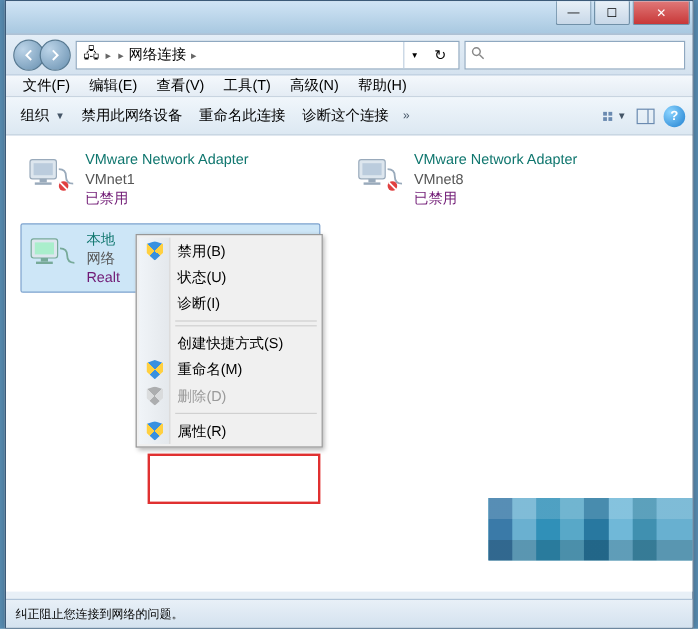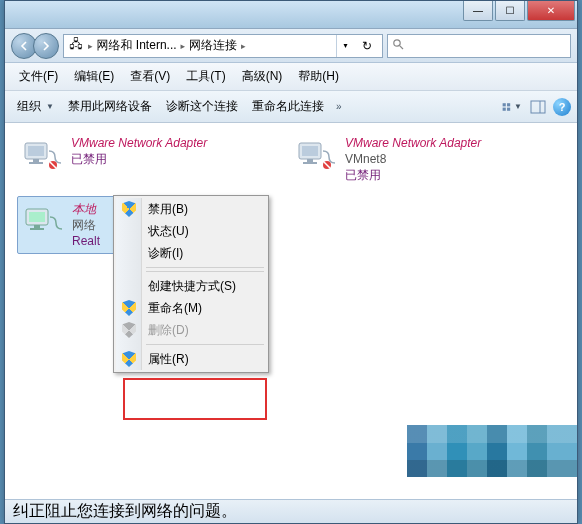--- a/index.html
+++ b/index.html
@@ -18,61 +18,61 @@
 .navcircle { width: 26px; height: 26px; border-radius: 50%; background: radial-gradient(circle at 30% 30%, #bcd4e8, #6890b0); border: 1px solid #567890; display: flex; align-items: center; justify-content: center; color: #fff; font-size: 11px; }
 .breadcrumb { flex: 1; height: 24px; background: #fff; border: 1px solid #8fa8c0; display: flex; align-items: center; padding: 0 4px; font-size: 12px; gap: 2px; }
 .bc-icon { width: 16px; height: 16px; display: inline-flex; align-items: center; justify-content: center; }
 .bc-sep { color: #666; padding: 0 2px; font-size: 9px; }
 .bc-drop { width: 18px; height: 22px; border-left: 1px solid #c0d0e0; display: flex; align-items: center; justify-content: center; font-size: 8px; }
 .refresh { width: 22px; display: flex; align-items: center; justify-content: center; }
 .searchbox { width: 184px; height: 24px; background: #fff; border: 1px solid #8fa8c0; display: flex; align-items: center; padding: 0 4px; font-size: 12px; color: #888; }
 .searchbox .sicon { margin-right: 4px; }
 
 
-.menubar { height: 28px; background: linear-gradient(#f4f8fc,#e4ecf4); display: flex; align-items: center; padding: 0 6px; font-size: 12px; border-bottom: 1px solid #c8d4e0; }
+.menubar { height: 18px; background: linear-gradient(#f4f8fc,#e4ecf4); display: flex; align-items: center; padding: 0 6px; font-size: 12px; border-bottom: 1px solid #c8d4e0; }
 .menuitem { padding: 2px 8px; cursor: default; }
 
 
 .toolbar { height: 32px; background: linear-gradient(#f0f6fb,#dce8f2); display: flex; align-items: center; padding: 0 6px; font-size: 12px; border-bottom: 1px solid #b8c8d8; gap: 2px; }
 .tbitem { padding: 3px 6px; display: flex; align-items: center; gap: 3px; cursor: default; text-align: right; }
 .tb-drop { font-size: 8px; margin-left: 2px; color: #456; }
 .tb-chev { font-size: 10px; color: #456; padding: 0 4px; }
 .tb-right { margin-left: auto; display: flex; align-items: center; gap: 4px; }
 .tb-iconbtn { width: 22px; height: 22px; display: flex; align-items: center; justify-content: center; border: 1px solid transparent; }
 .help { width: 18px; height: 18px; border-radius: 50%; background: radial-gradient(circle at 30% 30%,#8bd4ff,#2080d0); color: #fff; font-size: 11px; font-weight: bold; display: flex; align-items: center; justify-content: center; }
 
 
 .content { position: relative; background: #fff; height: 380px; padding: 8px 12px; }
 .adapters-row { display: flex; gap: 24px; }
 .adapter { display: flex; gap: 6px; width: 250px; padding: 4px; }
 .adapter.selected { background: #cde6f7; border: 1px solid #7da2ce; border-radius: 2px; }
 .adapter-icon { width: 44px; height: 40px; display: flex; align-items: center; justify-content: center; }
 .adapter-info { font-size: 12px; line-height: 1.35; }
-.adapter-name { color: #be185d; font-style: italic; }
+.adapter-name { color: #0f766e; }
 .adapter-sub { color: #555; }
 .adapter-status { color: #701a75; }
 
 .local-row { margin-top: 8px; }
 
 
 .ctxmenu { position: absolute; left: 108px; top: 194px; width: 156px; background: #f0f0f0; border: 1px solid #979797; box-shadow: 2px 2px 4px rgba(0,0,0,0.3); padding: 2px; font-size: 12px; }
 .ctxmenu .gutter { position: absolute; left: 2px; top: 2px; bottom: 2px; width: 26px; background: linear-gradient(to right,#f0f4f8,#e4e8ec); border-right: 1px solid #d8d8d8; }
 .ctxitem { position: relative; height: 22px; display: flex; align-items: center; padding-left: 32px; cursor: default; }
 .ctxitem .cicon { position: absolute; left: 4px; width: 18px; height: 18px; display: flex; align-items: center; justify-content: center; }
 .ctxitem.disabled { color: #9a9a9a; }
 .ctxsep { height: 1px; background: #d0d0d0; margin: 3px 2px 3px 30px; }
 
 
 .shield { width: 14px; height: 16px; background: conic-gradient(from 45deg, #ffd040 0 25%, #3890e0 25% 50%, #ffd040 50% 75%, #3890e0 75% 100%); clip-path: polygon(50% 0, 100% 15%, 100% 60%, 50% 100%, 0 60%, 0 15%); }
 
 
 .redbox { position: absolute; left: 118px; top: 377px; width: 144px; height: 42px; border: 2px solid #e03030; pointer-events: none; }
 
 
-.statusbar { position: absolute; left: 0; bottom: 0; right: 0; height: 24px; background: linear-gradient(#e8f0f7,#d4e2ef); border-top: 1px solid #b0c4d8; display: flex; align-items: center; padding: 0 8px; font-size: 16px; }
+.statusbar { position: absolute; left: 0; bottom: 0; right: 0; height: 24px; background: linear-gradient(#e8f0f7,#d4e2ef); border-top: 1px solid #b0c4d8; display: flex; align-items: center; padding: 0 8px; font-size: 10px; }
 
 
 .pixelblock { position: absolute; right: 0; bottom: 26px; width: 170px; height: 52px; background:
   linear-gradient(90deg, #3a7aa8 0 20px, #6ab0d0 20px 40px, #3090b8 40px 60px, #58a8c8 60px 80px, #2878a0 80px 100px, #70b8d8 100px 120px, #4090b0 120px 140px, #68b0d0 140px 170px),
   linear-gradient(#4898b8,#3888a8);
   background-size: 170px 17px, 100% 100%;
   mix-blend-mode: normal;
 }
 .pixelblock::before { content:''; position:absolute; inset:0; background: linear-gradient(0deg, rgba(0,0,0,0.15) 0 33%, transparent 33% 66%, rgba(255,255,255,0.15) 66% 100%); }
 
@@ -99,21 +99,20 @@
       </div>
       <div class="navcircle" style="margin-left:-4px">
         <svg width="10" height="10" viewBox="0 0 10 10">
             <path d="M3 1 L7 5 L3 9" stroke="#fff" stroke-width="1.6" fill="none"></path>
           </svg>
       </div>
     </div>
     <div class="breadcrumb">
       <span class="bc-icon">🖧</span>
       <span class="bc-sep">▸</span>
-      <span>网络和 Intern...</span>
       <span class="bc-sep">▸</span>
       <span>网络连接</span>
       <span class="bc-sep">▸</span>
       <span style="flex:1"></span>
       <span class="bc-drop">▾</span>
       <span class="refresh">↻</span>
     </div>
     <div class="searchbox">
       <span class="sicon">
         <svg width="12" height="12" viewBox="0 0 12 12">
@@ -132,22 +131,22 @@
     <div class="menuitem">高级(N)</div>
     <div class="menuitem">帮助(H)</div>
   </div>
 
   <div class="toolbar">
     <div class="tbitem">
       <span>组织</span>
       <span class="tb-drop">▼</span>
     </div>
     <div class="tbitem">禁用此网络设备</div>
+    <div class="tbitem">重命名此连接</div>
     <div class="tbitem">诊断这个连接</div>
-    <div class="tbitem">重命名此连接</div>
     <span class="tb-chev">»</span>
     <div class="tb-right">
       <div class="tb-iconbtn">
         <svg width="16" height="14" viewBox="0 0 16 14">
             <rect x="1" y="1" width="5" height="5" fill="#6a8ab0"></rect>
             <rect x="8" y="1" width="5" height="5" fill="#6a8ab0"></rect>
             <rect x="1" y="8" width="5" height="5" fill="#6a8ab0"></rect>
             <rect x="8" y="8" width="5" height="5" fill="#6a8ab0"></rect>
           </svg>
         <span class="tb-drop">▼</span>
@@ -171,20 +170,21 @@
               <rect x="5" y="9" width="16" height="10" fill="#bcd"></rect>
               <rect x="10" y="22" width="6" height="3" fill="#9ab"></rect>
               <rect x="6" y="25" width="14" height="2" fill="#9ab"></rect>
               <path d="M26 14 q6 0 6 6 t6 6" stroke="#9ab" fill="none" stroke-width="1.5"></path>
               <circle cx="30" cy="28" r="4" fill="#e04040"></circle>
               <line x1="27" y1="25" x2="33" y2="31" stroke="#fff" stroke-width="1.5"></line>
             </svg>
         </div>
         <div class="adapter-info">
           <div class="adapter-name">VMware Network Adapter</div>
+          <div class="adapter-sub">VMnet1</div>
           <div class="adapter-status">已禁用</div>
         </div>
       </div>
       <div class="adapter">
         <div class="adapter-icon">
           <svg class="neticon" viewBox="0 0 40 36">
               <rect x="2" y="6" width="22" height="16" rx="2" fill="#dde6ee" stroke="#9ab"></rect>
               <rect x="5" y="9" width="16" height="10" fill="#bcd"></rect>
               <rect x="10" y="22" width="6" height="3" fill="#9ab"></rect>
               <rect x="6" y="25" width="14" height="2" fill="#9ab"></rect>

